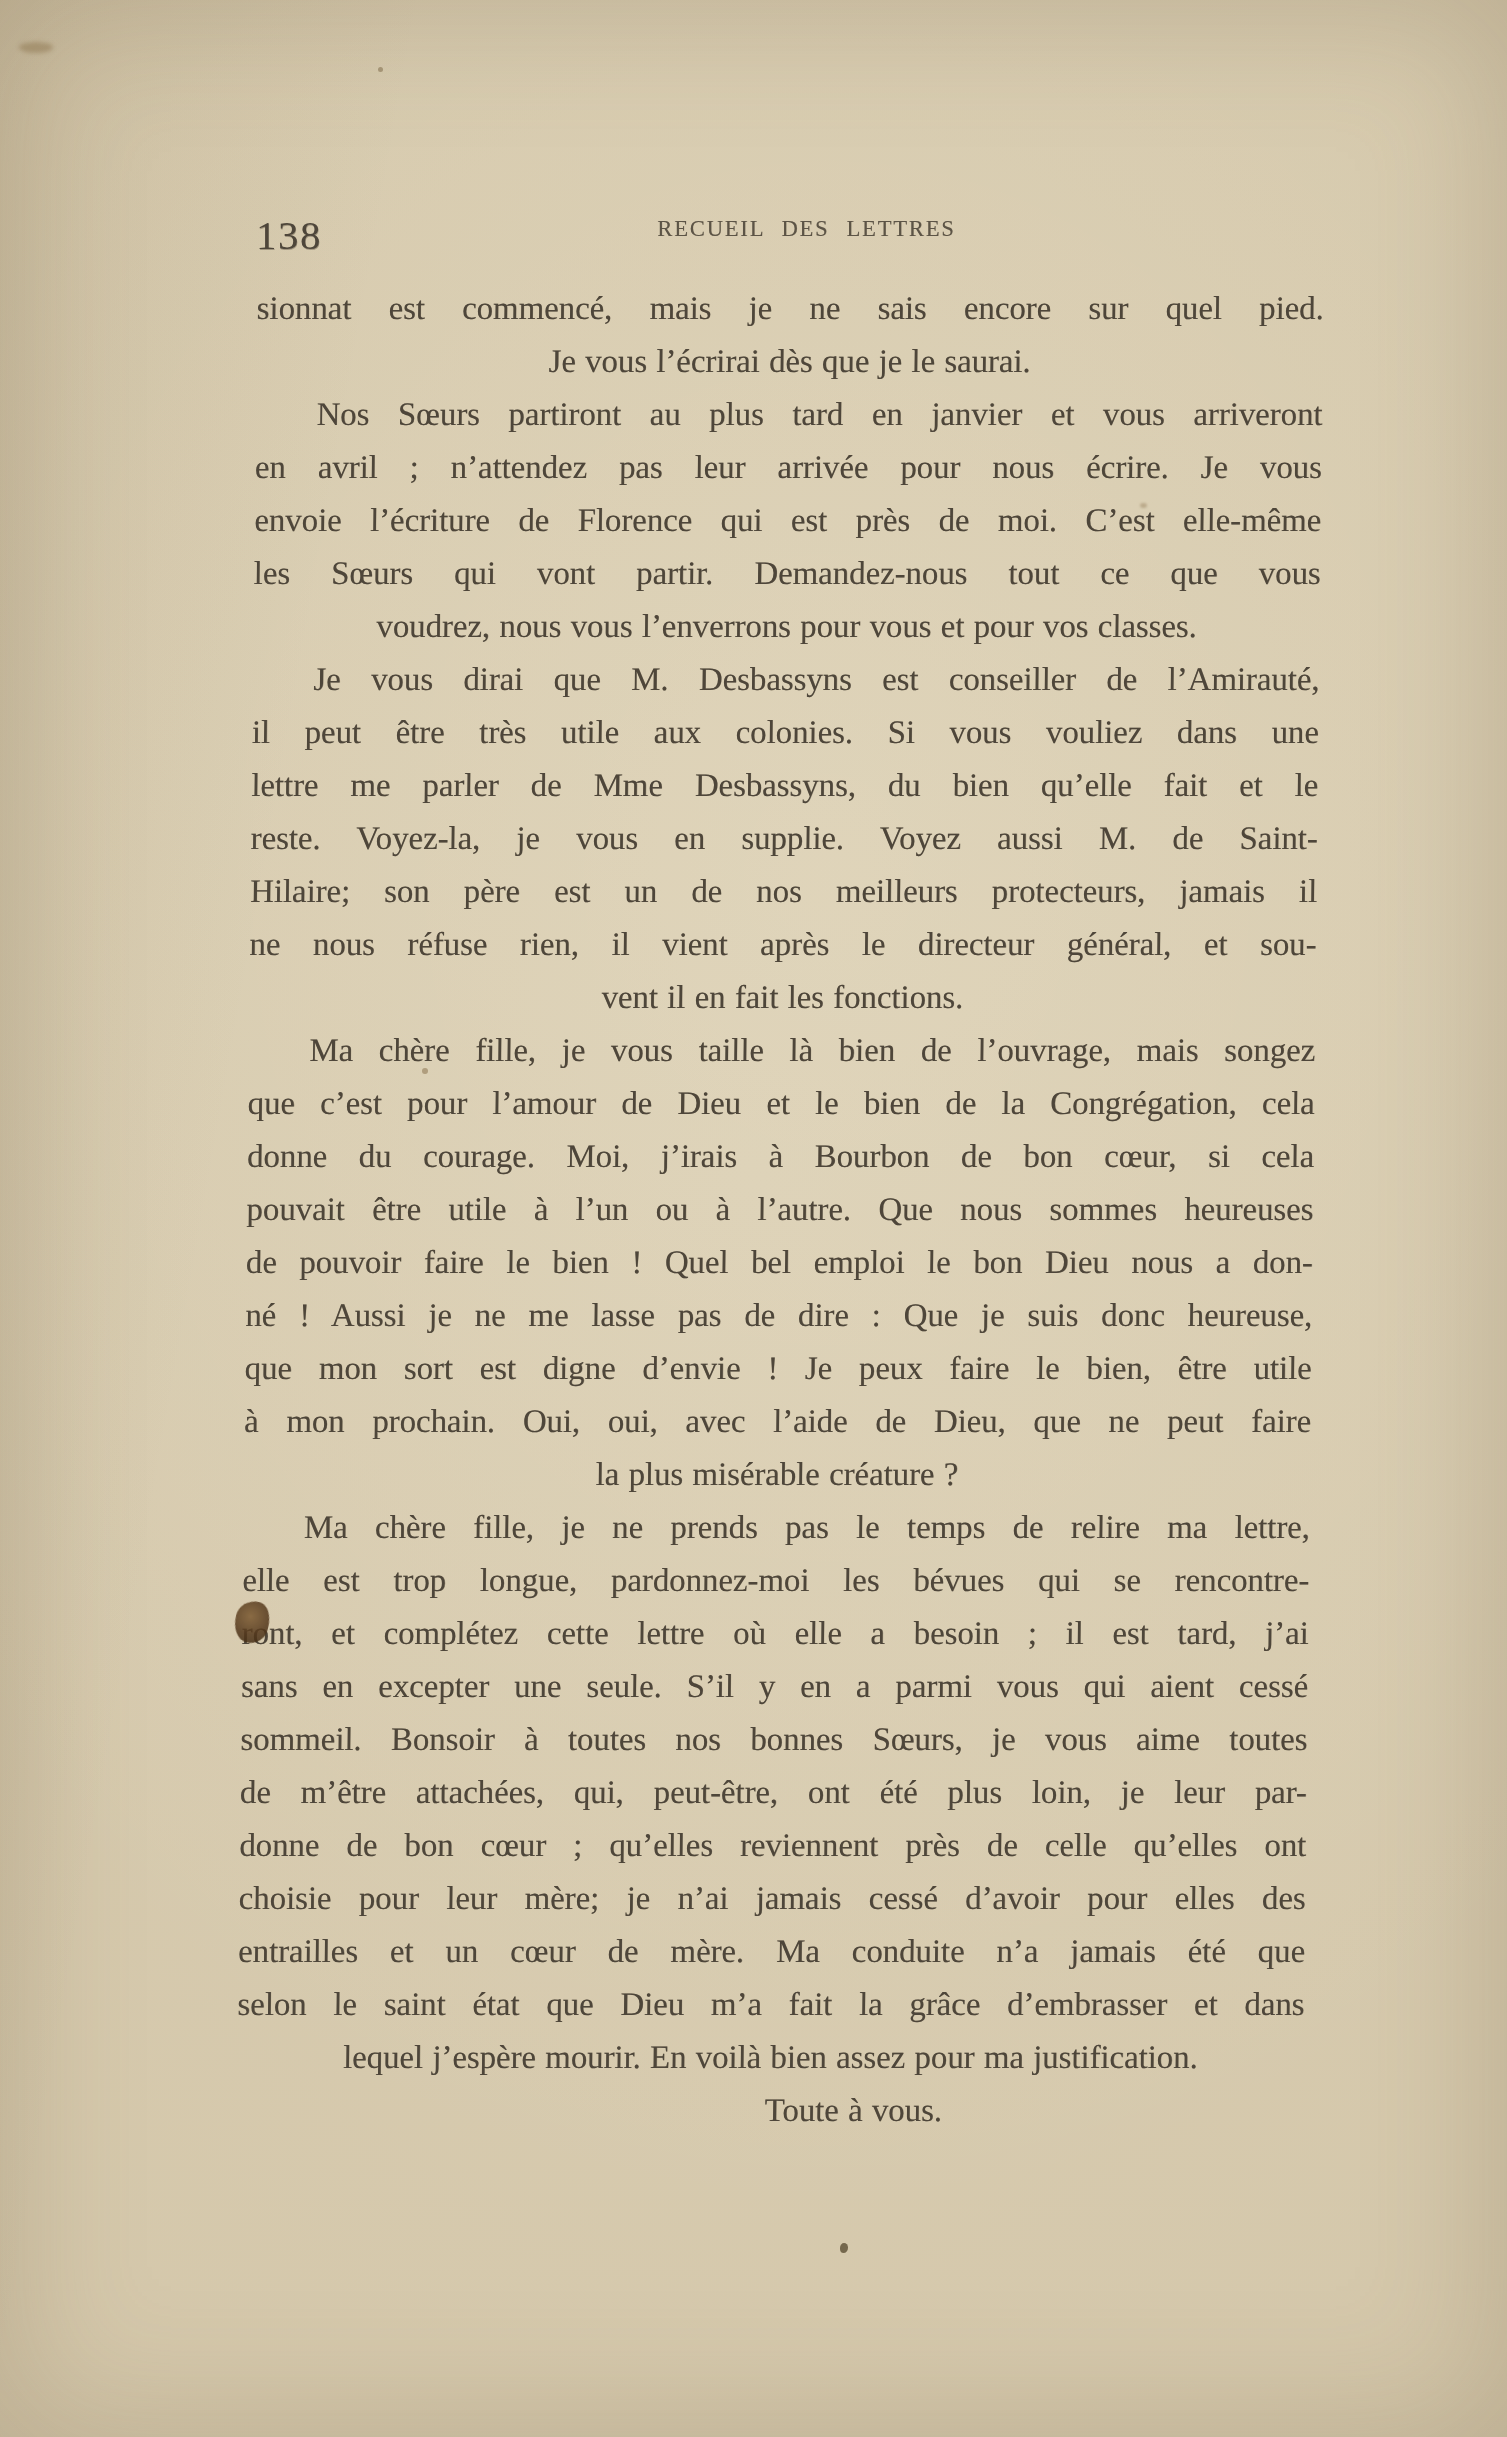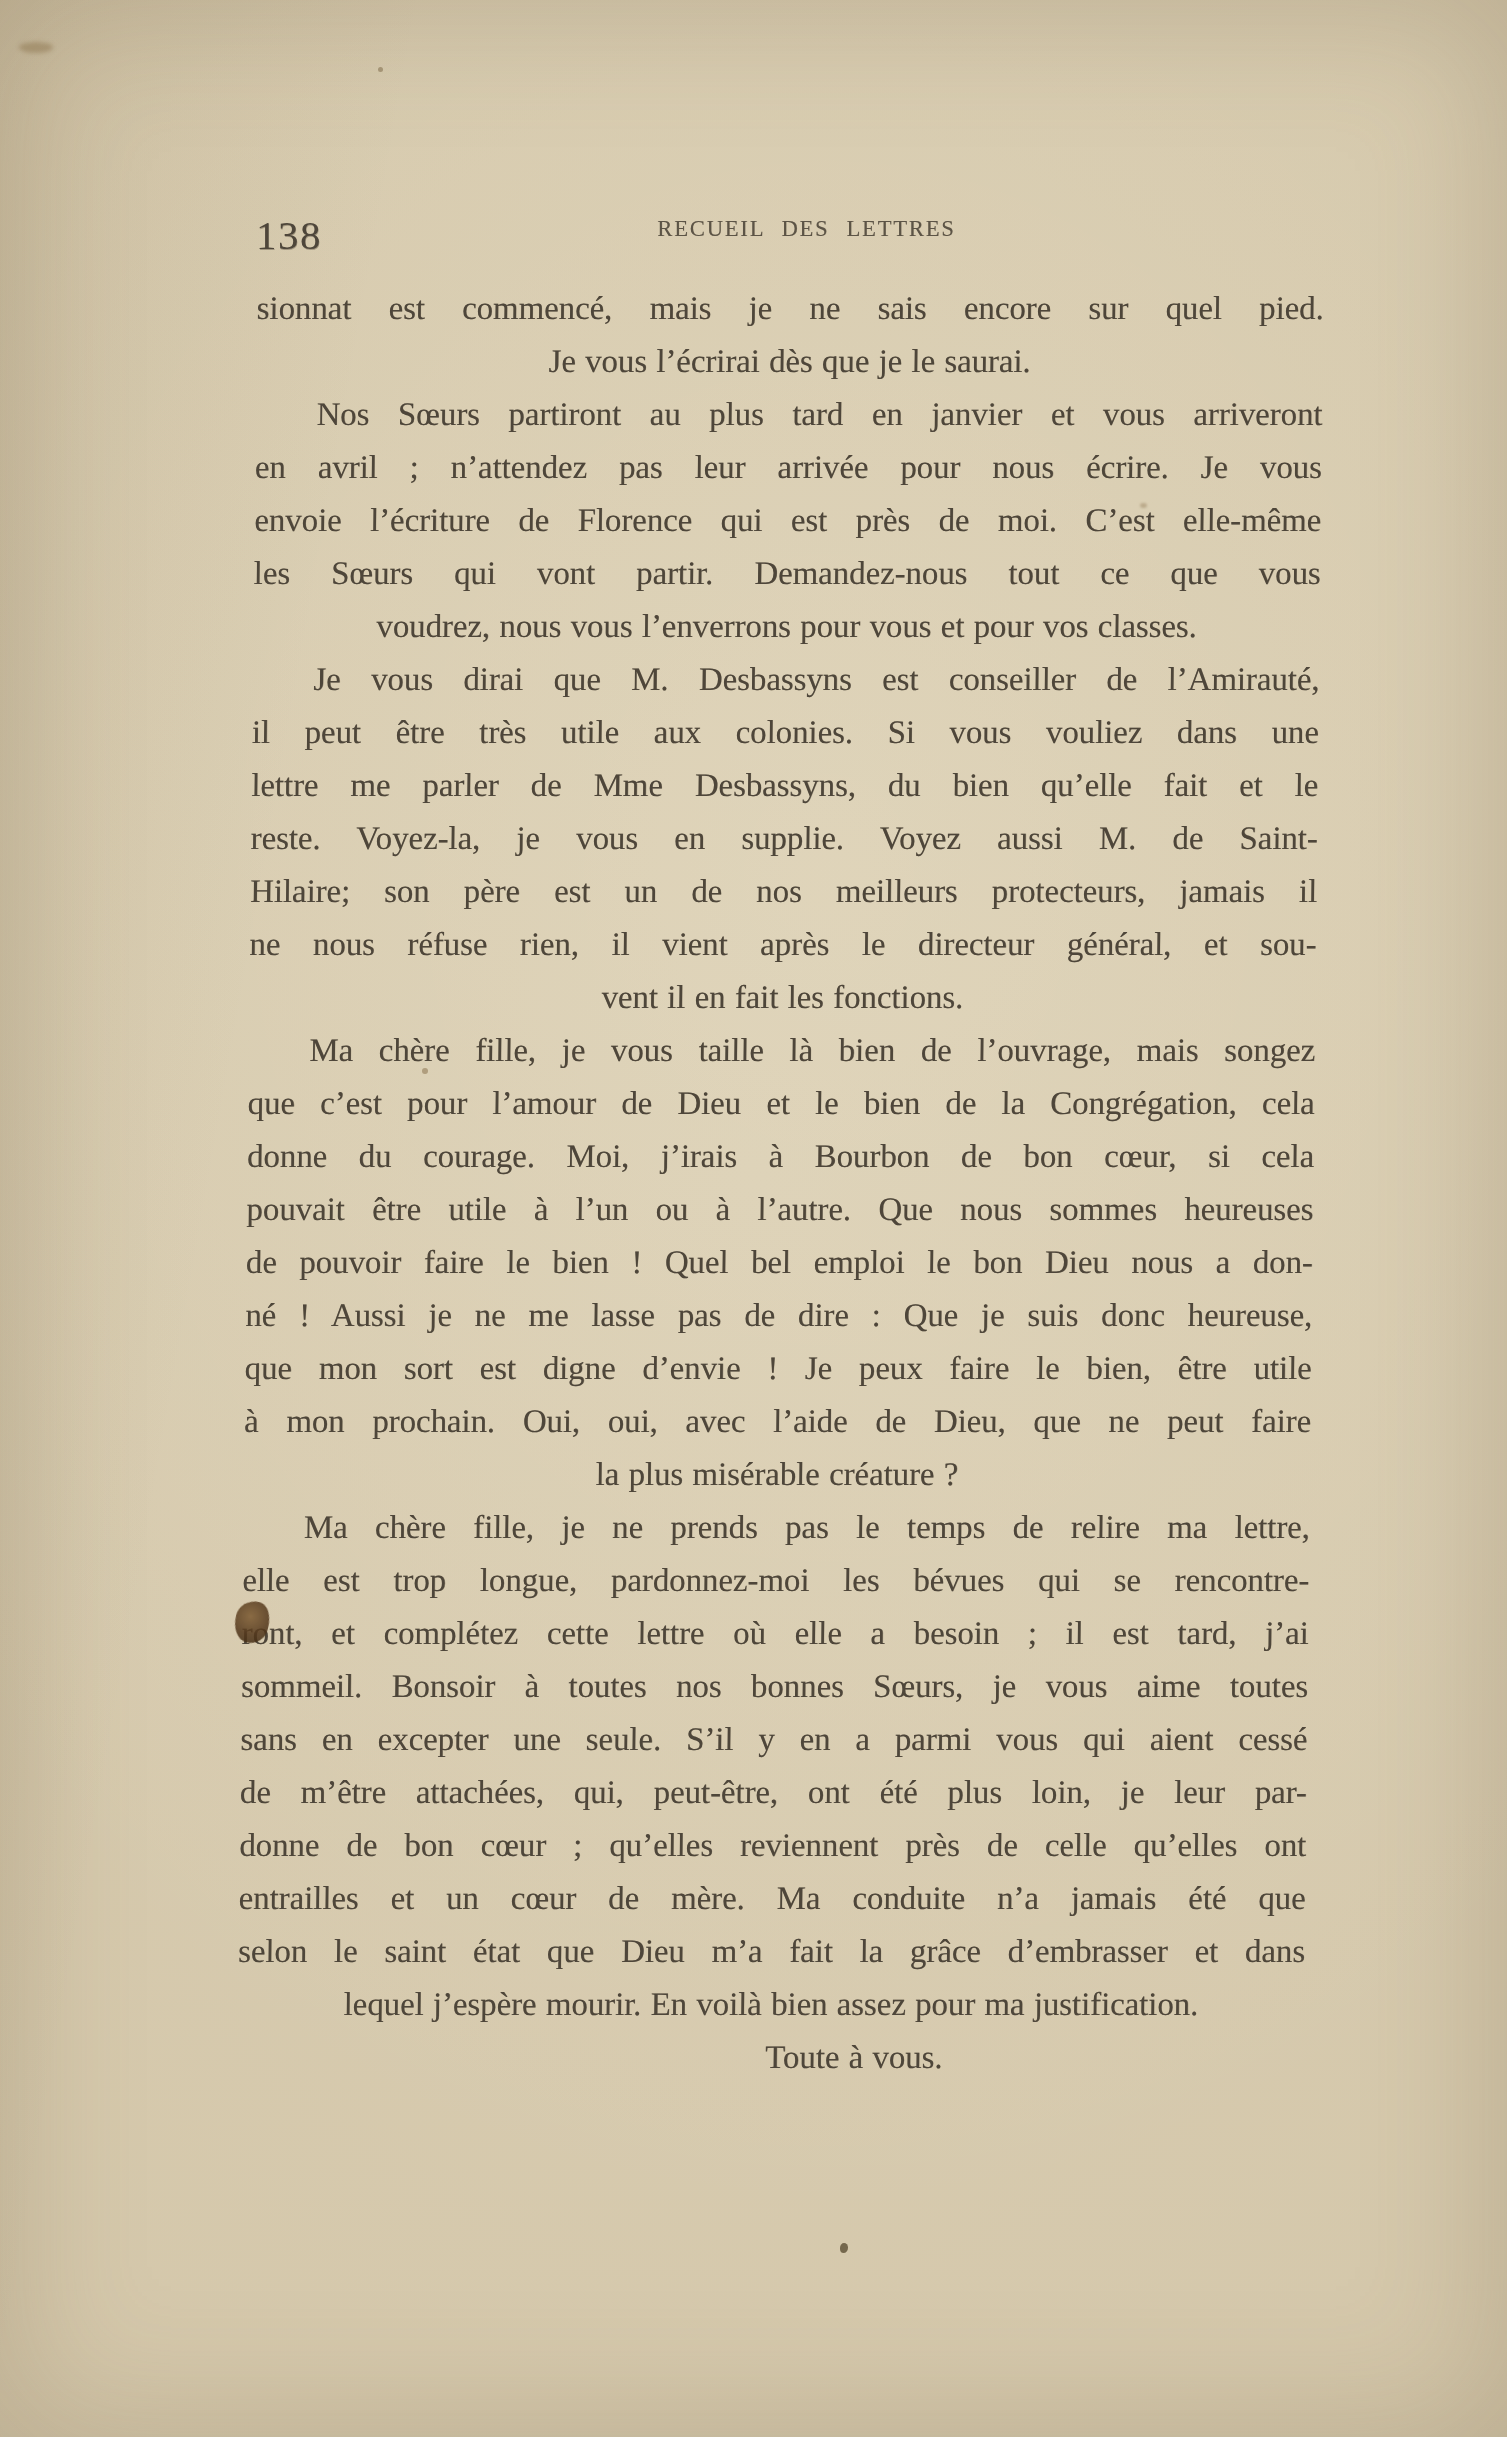--- a/index.html
+++ b/index.html
@@ -117,24 +117,25 @@
       <div class="line just">né ! Aussi je ne me lasse pas de dire : Que je suis donc heureuse,</div>
       <div class="line just">que mon sort est digne d’envie ! Je peux faire le bien, être utile</div>
       <div class="line just">à mon prochain. Oui, oui, avec l’aide de Dieu, que ne peut faire</div>
       <div class="line end">la plus misérable créature ?</div>
     </div>
 
     <div class="para">
       <div class="line just indent">Ma chère fille, je ne prends pas le temps de relire ma lettre,</div>
       <div class="line just">elle est trop longue, pardonnez-moi les bévues qui se rencontre-</div>
       <div class="line just">ront, et complétez cette lettre où elle a besoin ; il est tard, j’ai</div>
+      <div class="line just">sans en excepter une seule. S’il y en a parmi vous qui aient cessé</div>
       <div class="line just">sommeil. Bonsoir à toutes nos bonnes Sœurs, je vous aime toutes</div>
-      <div class="line just">sans en excepter une seule. S’il y en a parmi vous qui aient cessé</div>
       <div class="line just">de m’être attachées, qui, peut-être, ont été plus loin, je leur par-</div>
       <div class="line just">donne de bon cœur ; qu’elles reviennent près de celle qu’elles ont</div>
+      <div class="line just">choisie pour leur mère; je n’ai jamais cessé d’avoir pour elles des</div>
       <div class="line just">entrailles et un cœur de mère. Ma conduite n’a jamais été que</div>
       <div class="line just">selon le saint état que Dieu m’a fait la grâce d’embrasser et dans</div>
       <div class="line end">lequel j’espère mourir. En voilà bien assez pour ma justification.</div>
     </div>
 
     <div class="para">
       <div class="line end signoff">Toute à vous.</div>
     </div>
 
   </div>

